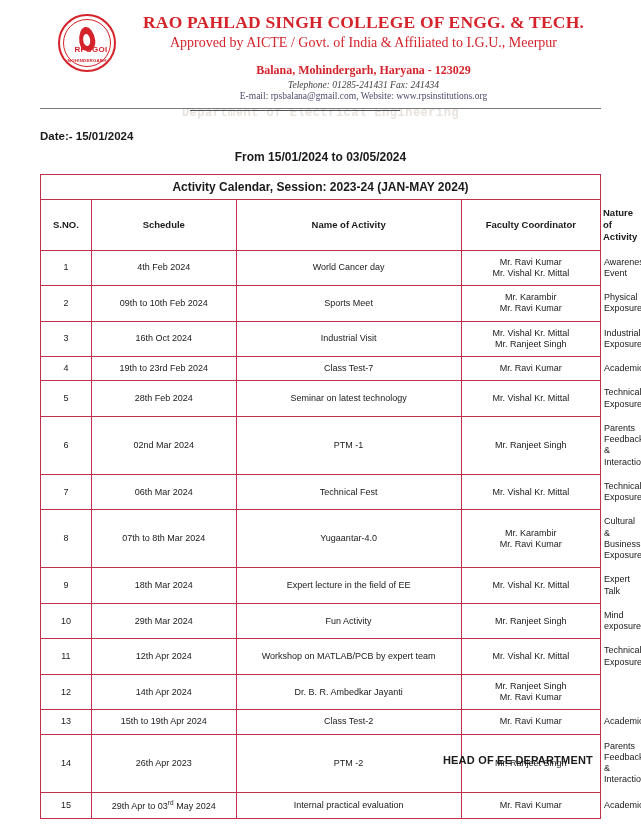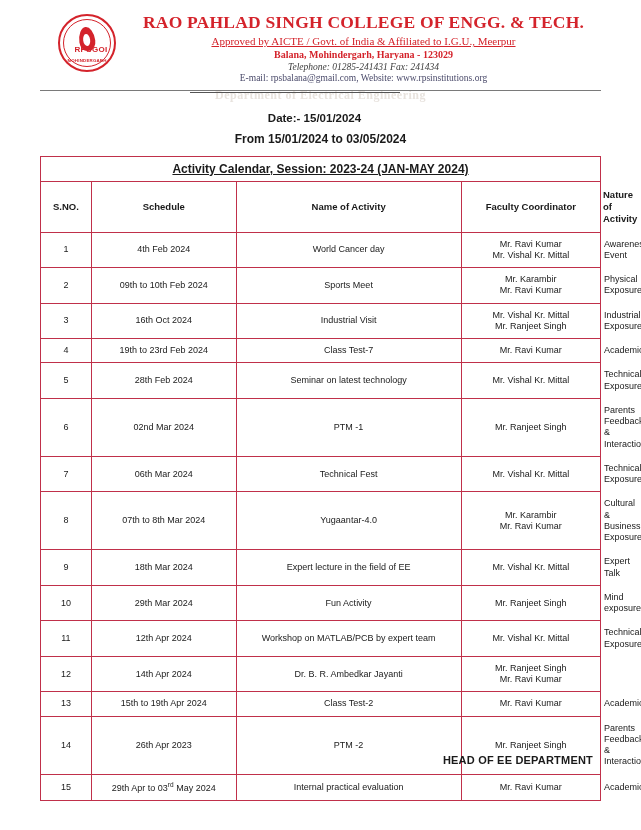--- a/index.html
+++ b/index.html
@@ -97,31 +97,30 @@
   .college-name {
     font-family: "Liberation Serif", serif;
     font-size: 17.5px;
     font-weight: bold;
     color: #d4232b;
     letter-spacing: 0.2px;
     white-space: nowrap;
   }
   .approved {
     font-family: "Liberation Serif", serif;
-    font-size: 11px;
+    font-size: 14px;
     color: #d4232b;
     margin-top: 2px;
-    text-decoration: underline;
   }
   .address {
     font-family: "Liberation Serif", serif;
-    font-size: 10px;
-    font-weight: bold;
-    color: #d4232b;
-    margin-top: 2px;
+    font-size: 12px;
+    font-weight: bold;
+    color: #d4232b;
+    margin-top: 12px;
   }
   .phone {
     font-family: "Liberation Serif", serif;
     font-size: 9.5px;
     color: #3b3b3b;
     margin-top: 2px;
     font-style: italic;
   }
   .email {
     font-family: "Liberation Serif", serif;
@@ -138,56 +137,55 @@
   .faded-line {
     height: 13px;
     position: relative;
     overflow: hidden;
   }
   .faded-line .ghost {
     position: absolute;
     left: 0; right: 0;
     top: -3px;
     text-align: center;
-    font-family: Liberation Serif, serif;
+    font-family: Liberation Mono, monospace;
     font-size: 12px;
     font-weight: bold;
     color: #e8e3de;
     letter-spacing: 0.5px;
   }
   .faded-line .strike {
     position: absolute;
     left: 150px;
     width: 210px;
     top: 1px;
     border-top: 1px solid #555;
   }
 
   
   .date-line {
-    text-align: center;
+    text-align: left;
     font-size: 11.5px;
     font-weight: bold;
     padding: 8px 12px 0 0;
   }
   .from-line {
     text-align: center;
     font-size: 12px;
     font-weight: bold;
     padding: 8px 0 10px 0;
   }
   .title-bar {
     text-align: center;
     font-size: 12px;
     font-weight: bold;
     border: 1px solid #c0304a;
     padding: 5px 0 5px 0;
     box-sizing: border-box;
     border-bottom: none;
-    text-decoration: underline;
   }
 
   
   table.cal {
     width: 100%;
     border-collapse: collapse;
     table-layout: fixed;
     font-size: 9px;
   }
   table.cal th, table.cal td {

